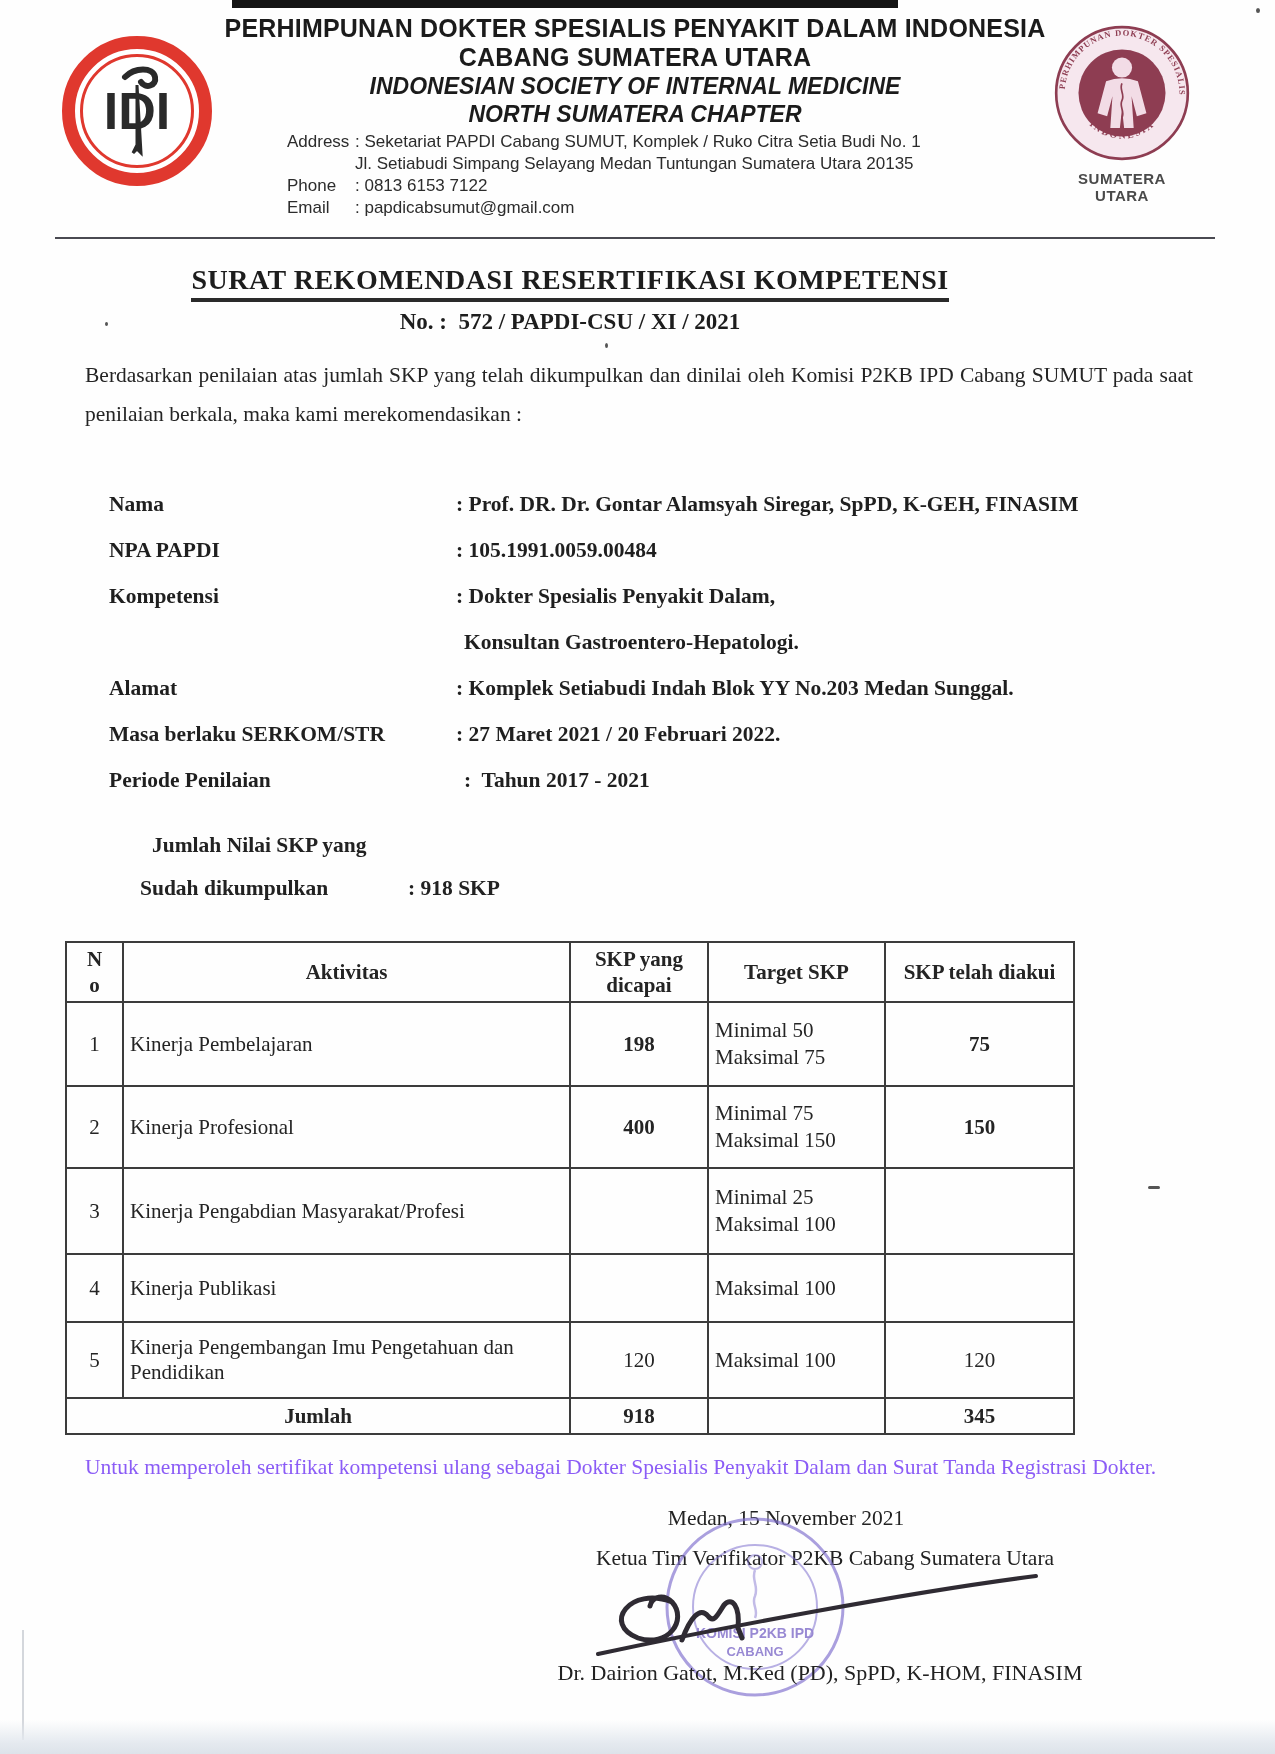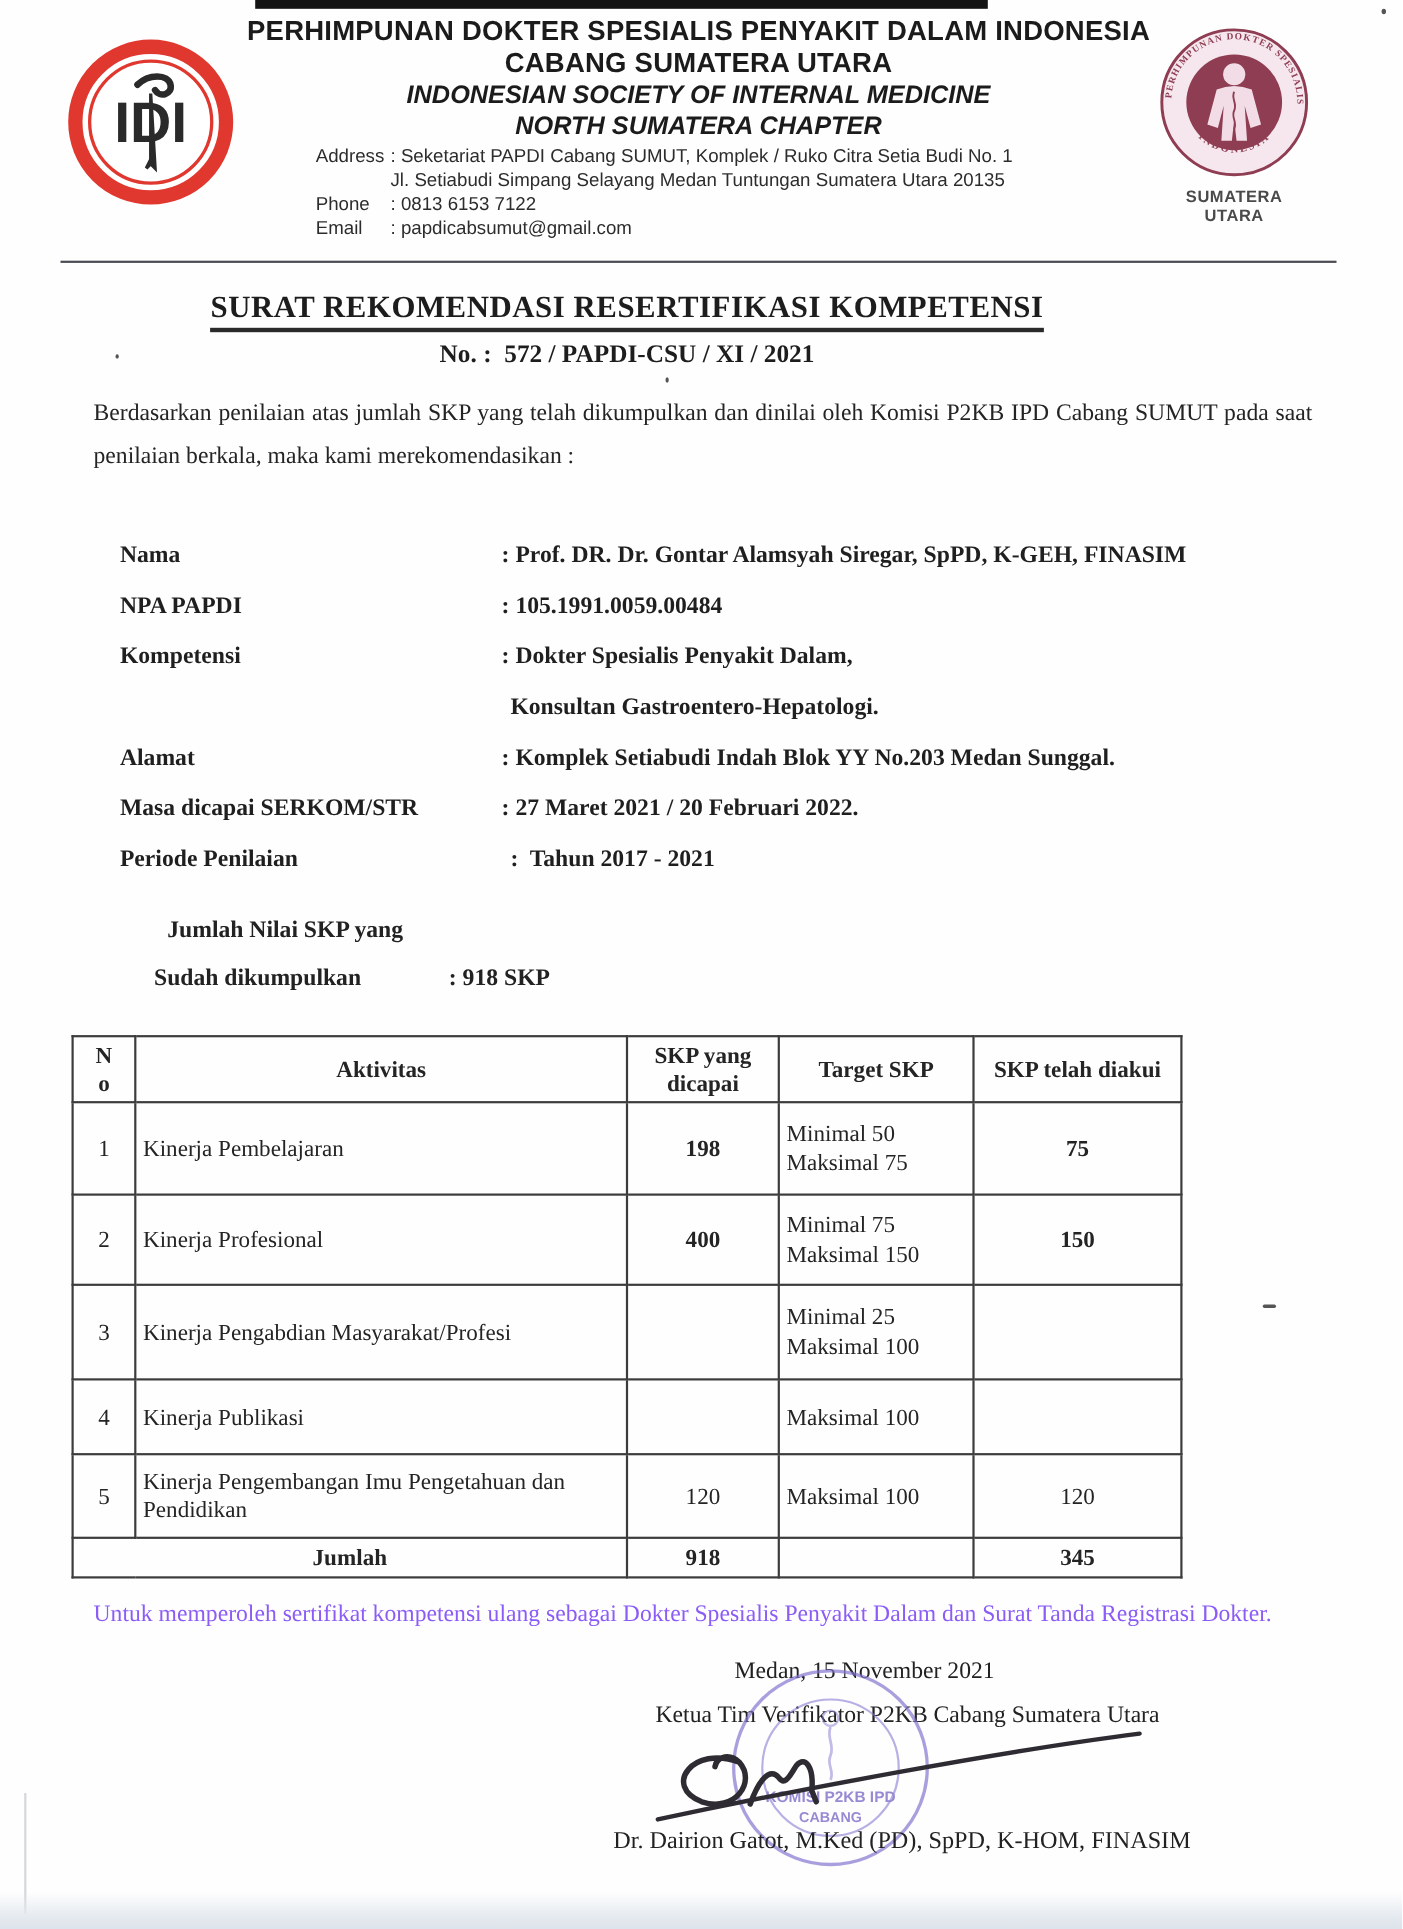--- a/index.html
+++ b/index.html
@@ -172,21 +172,21 @@
   </div>
   <div class="field-row" style="top:630px">
     <div class="field-label"></div>
     <div class="field-value indented">Konsultan Gastroentero-Hepatologi.</div>
   </div>
   <div class="field-row" style="top:676px">
     <div class="field-label">Alamat</div>
     <div class="field-value">: Komplek Setiabudi Indah Blok YY No.203 Medan Sunggal.</div>
   </div>
   <div class="field-row" style="top:722px">
-    <div class="field-label">Masa dicapai SERKOM/STR</div>
+    <div class="field-label">Masa berlaku SERKOM/STR</div>
     <div class="field-value">: 27 Maret 2021 / 20 Februari 2022.</div>
   </div>
   <div class="field-row" style="top:768px">
     <div class="field-label">Periode Penilaian</div>
     <div class="field-value indented">:  Tahun 2017 - 2021</div>
   </div>
 
   <div class="skp-sum-1">Jumlah Nilai SKP yang</div>
   <div class="skp-sum-2">Sudah dikumpulkan</div>
   <div class="skp-sum-2v">: 918 SKP</div>

